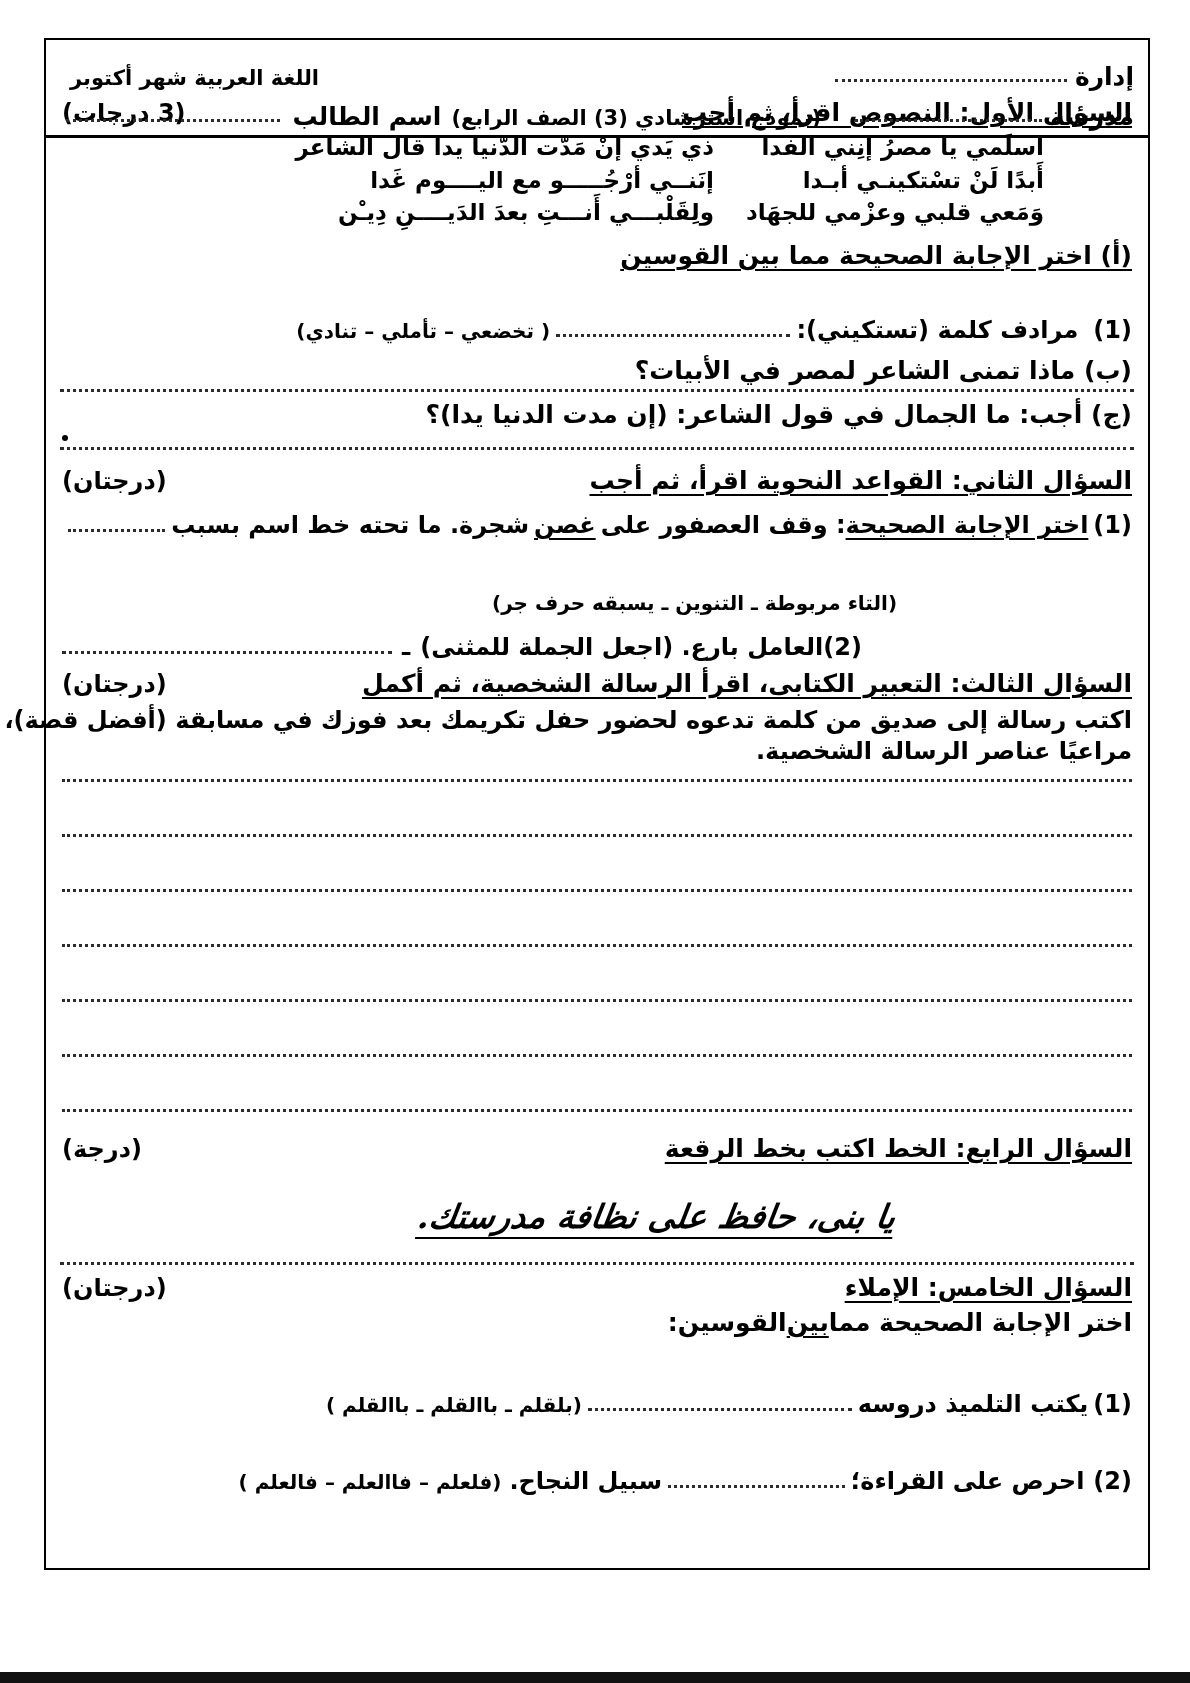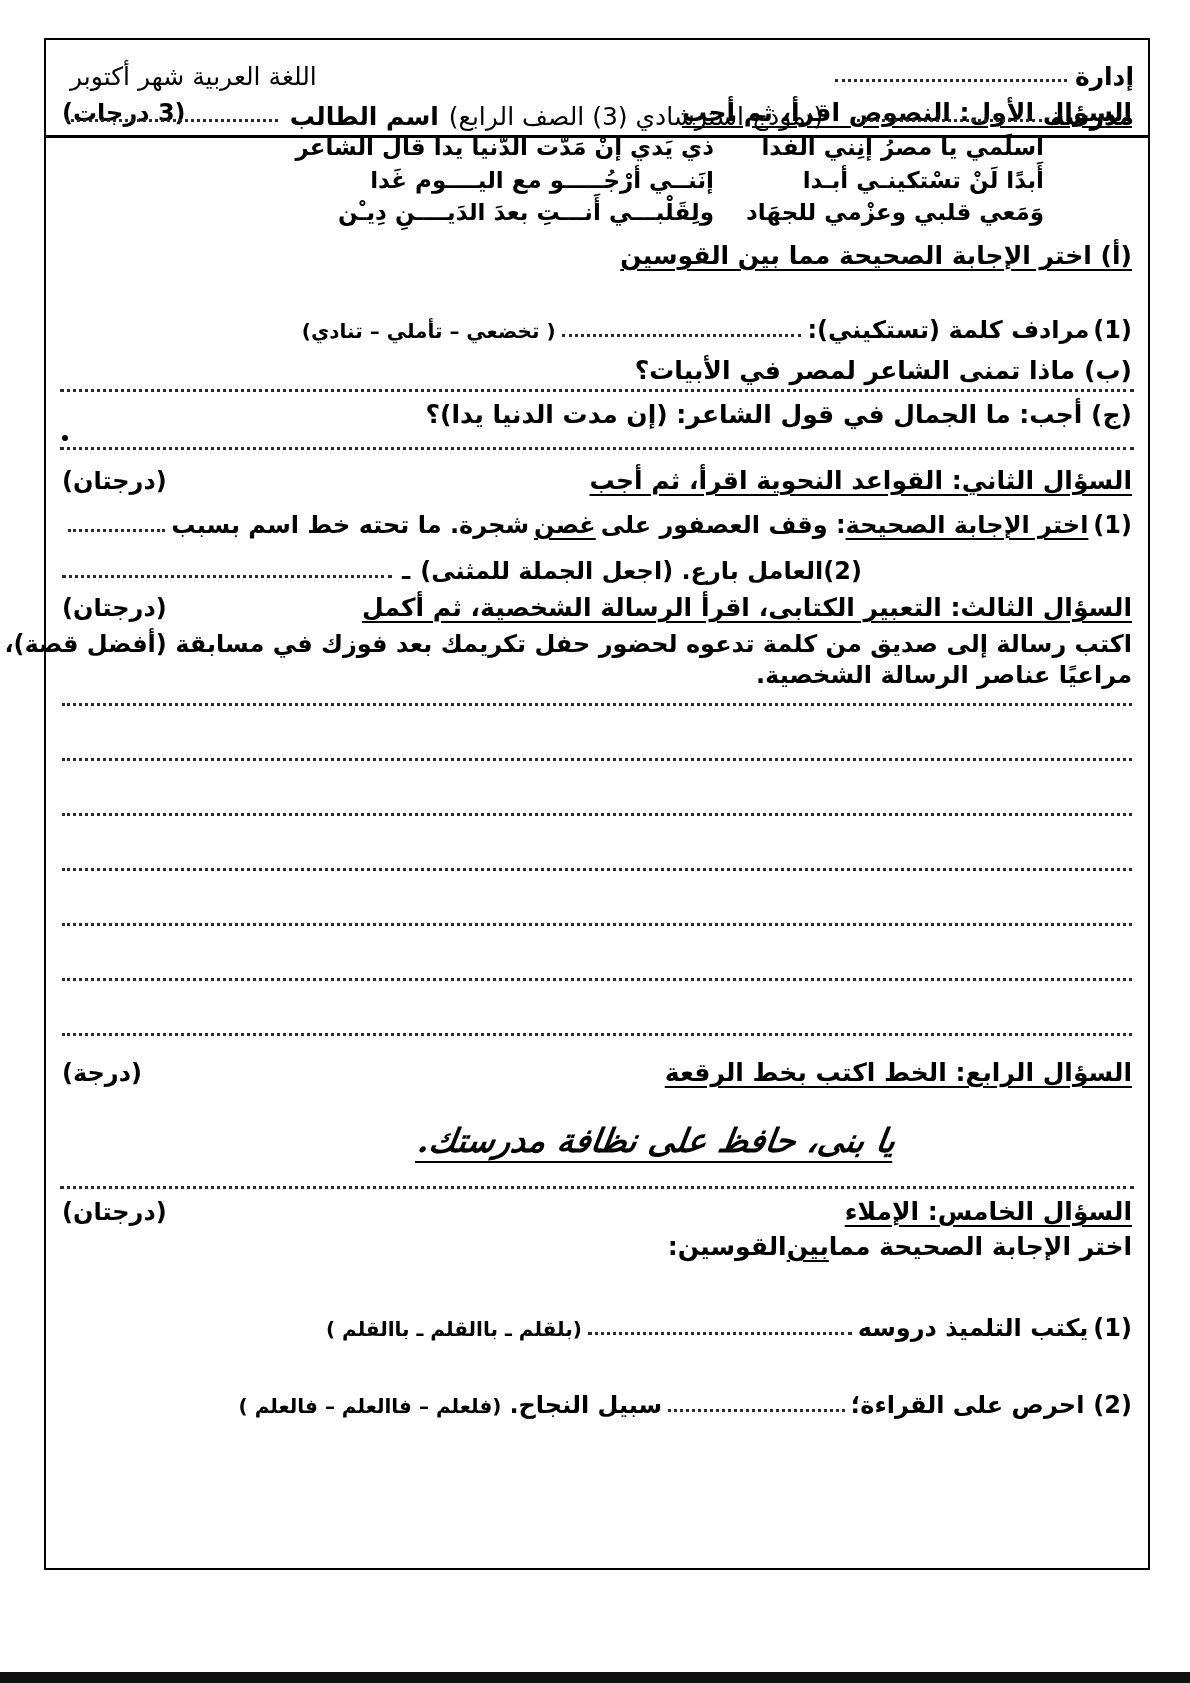--- a/index.html
+++ b/index.html
@@ -67,21 +67,21 @@
     border-bottom: 3px solid #000;
   }
   .hdr-row {
     display: flex;
     align-items: flex-end;
     direction: rtl;
     height: 40px;
   }
   .hdr-lbl { font-size: 25px; font-weight: bold; line-height: 1; }
   .hdr-mid {
-    font-size: 25px; font-weight: normal;
+    font-size: 21px; font-weight: bold;
     padding: 0 26px 0 10px;
     line-height: 1;
   }
   .hdr-end { font-size: 25px; font-weight: bold; line-height: 1; padding-left: 6px;}
 
   
   .qhead {
     display: flex;
     direction: rtl;
     align-items: baseline;
@@ -213,21 +213,21 @@
     </div>
   </div>
 
   <div class="line-row" style="margin-top:12px;">
     <span class="ar u" style="font-size:25px;">(أ) اختر الإجابة الصحيحة مما بين القوسين</span>
     <span class="spacer-l"></span>
   </div>
 
   <div class="line-row">
     <span class="ar">(1)</span>
-    <span class="ar" style="margin-right:4px;">مرادف كلمة (تستكيني):</span>
+    <span class="ar" style="margin-right:15px;">مرادف كلمة (تستكيني):</span>
     <span class="dots" style="max-width:300px;"></span>
     <span class="ar opts">( تخضعي –  تأملي  –  تنادي)</span>
     <span class="spacer-l"></span>
   </div>
 
   <div class="line-row tight" style="margin-top:12px;">
     <span class="ar" style="font-size:25px;">(ب) ماذا تمنى الشاعر لمصر في الأبيات؟</span>
     <span class="spacer-l"></span>
   </div>
   <div class="fullrule"></div>
@@ -250,20 +250,25 @@
 
   <div class="line-row" style="margin-top:16px;">
     <span class="ar">(1)</span>
     <span class="ar u" style="margin-right:5px;">اختر الإجابة الصحيحة</span>
     <span class="ar">: وقف العصفور على</span>
     <span class="ar u" style="margin:0 5px;">غصن</span>
     <span class="ar">شجرة. ما تحته خط اسم بسبب</span>
     <span class="dots" style="max-width:120px;"></span>
   </div>
 
+  <div class="line-row tight" style="margin-top:12px;">
+    <span class="spacer-l"></span>
+    <span class="ar opts">(التاء مربوطة ـ التنوين ـ يسبقه حرف جر)</span>
+    <span style="width:430px;"></span>
+  </div>
 
   <div class="line-row" style="margin-top:18px;">
     <span class="spacer-l"></span>
     <span class="ar">(2)</span>
     <span class="ar" style="margin-right:0;">العامل بارع. (اجعل الجملة للمثنى)</span>
     <span class="ar" style="margin:0 10px;">ـ</span>
     <span class="dots-fixed" style="width:330px;"></span>
   </div>
 
   <div class="qhead" style="margin-top:8px;">

